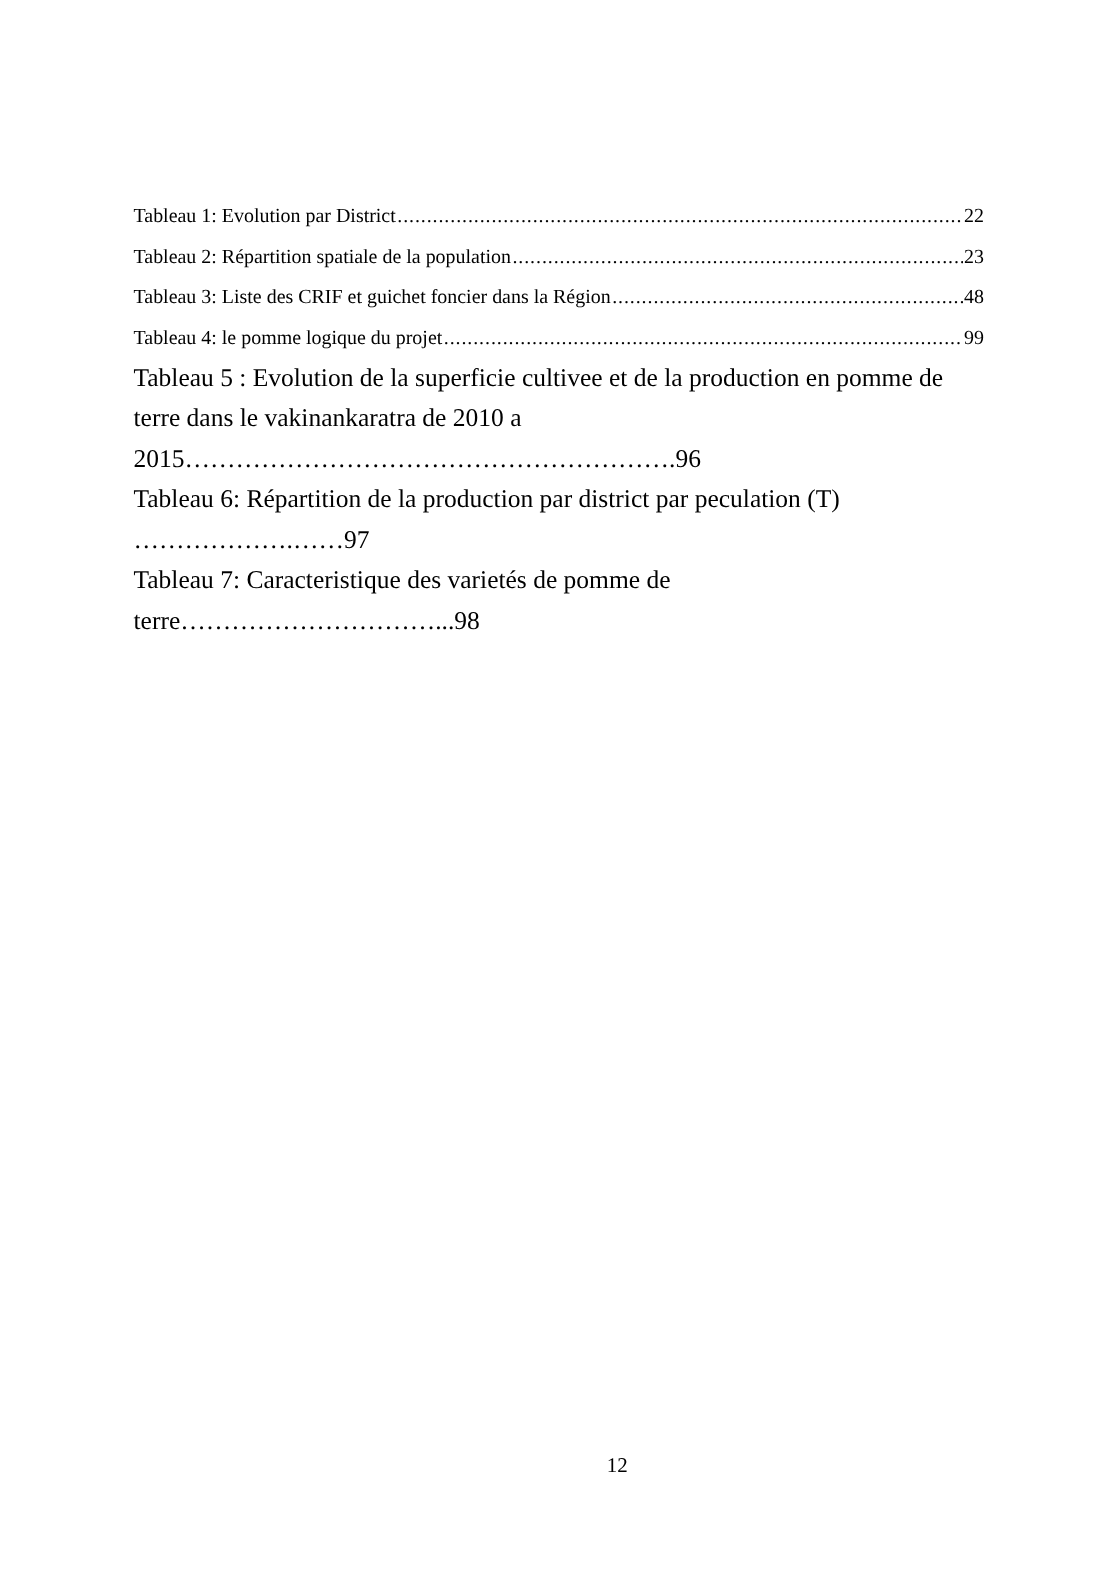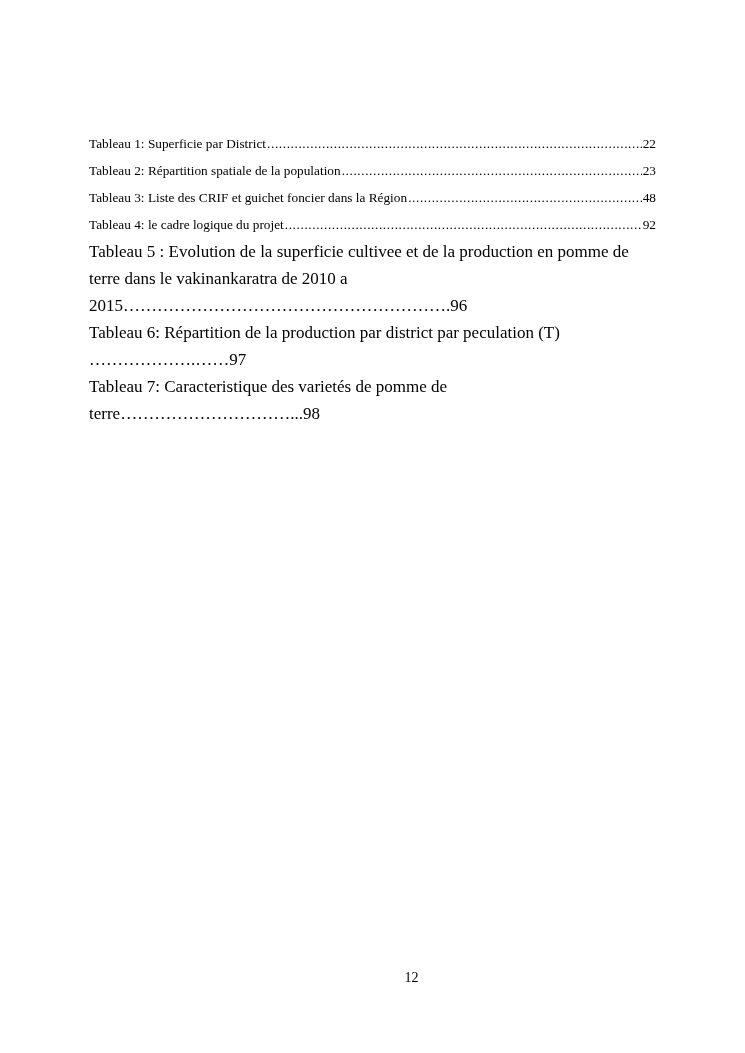--- a/index.html
+++ b/index.html
@@ -83,41 +83,41 @@
 </style>
 </head>
 <body>
 
 <div class="page">
 
 
   <div class="toc">
 
     <div class="toc-entry">
-      <span class="label">Tableau 1: Superficie par District</span>
+      <span class="label">Tableau 1: Evolution par District</span>
       <span class="dots">........................................................................................................................................................</span>
       <span class="page-num">22</span>
     </div>
 
     <div class="toc-entry">
       <span class="label">Tableau 2: Répartition spatiale de la population</span>
       <span class="dots">........................................................................................................................................................</span>
       <span class="page-num">23</span>
     </div>
 
     <div class="toc-entry">
       <span class="label">Tableau 3: Liste des CRIF et guichet foncier dans la Région</span>
       <span class="dots">........................................................................................................................................................</span>
       <span class="page-num">48</span>
     </div>
 
     <div class="toc-entry">
-      <span class="label">Tableau 4: le cadre logique du projet</span>
+      <span class="label">Tableau 4: le pomme logique du projet</span>
       <span class="dots">........................................................................................................................................................</span>
-      <span class="page-num">92</span>
+      <span class="page-num">99</span>
     </div>
 
     <div class="toc-entry-plain">Tableau 5 : Evolution de la superficie cultivee et de la production en pomme de terre dans le vakinankaratra de 2010 a 2015………………………………………………….96</div>
 
     <div class="toc-entry-plain">Tableau 6: Répartition de la production par district par  peculation (T) ……………….……97</div>
 
     <div class="toc-entry-plain">Tableau 7: Caracteristique  des varietés de pomme de terre…………………………...98</div>
 
   </div>
 

